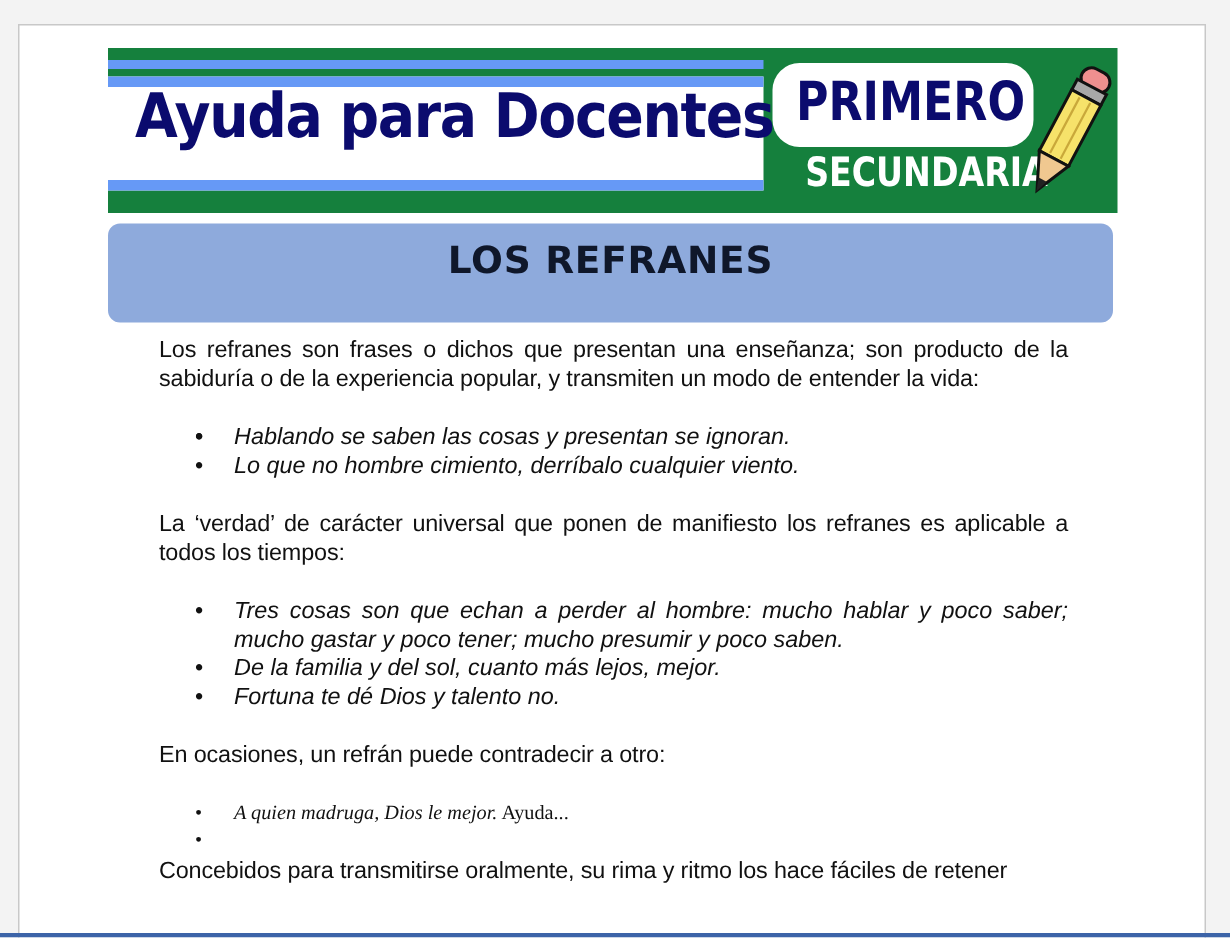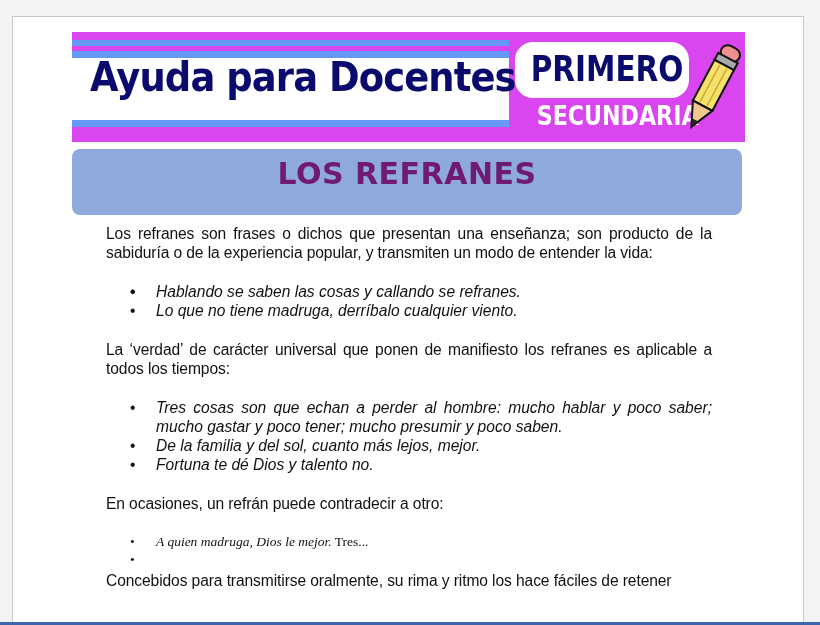--- a/index.html
+++ b/index.html
@@ -1,32 +1,32 @@
 <!DOCTYPE html>
 <html><head>
 <meta charset="utf-8">
 <style>
   html, body { margin:0; padding:0; }
   body { width:820px; height:625px; background:#f3f3f3; position:relative; overflow:hidden; font-family:"DejaVu Sans", sans-serif; }
   .page { position:absolute; left:12px; top:16px; width:792px; height:620px; background:#ffffff; border:1px solid #c8c8c8; box-sizing:border-box; }
   .bottom-line { position:absolute; left:0; top:622px; width:820px; height:3px; background:#3c64a8; }
 
   
-  .header { position:absolute; left:60px; top:16px; width:673px; height:110px; background:#d946ef; }
+  .header { position:absolute; left:60px; top:16px; width:673px; height:110px; background:#15803d; }
   .header-white { position:absolute; left:0; top:19px; width:437px; height:76px; background:#ffffff; border-top:7px solid #6699f6; border-bottom:7px solid #6699f6; box-sizing:border-box; }
   .header-stripe-top { position:absolute; left:0; top:8px; width:437px; height:6px; background:#6699f6; }
   .header-title { position:absolute; left:18px; top:16px; font-family:"DejaVu Sans", sans-serif; font-weight:bold; font-size:41px; letter-spacing:-1px; color:#0b0b6e; transform:scaleX(0.9); transform-origin:left top; white-space:nowrap; line-height:58px; }
   .grade-pill { position:absolute; left:443px; top:10px; width:174px; height:56px; background:#ffffff; border-radius:18px; }
   .grade-primary { position:absolute; left:443px; top:8px; width:174px; text-align:center; font-weight:bold; font-size:36px; color:#0b0b6e; line-height:58px; transform:scaleX(0.82); transform-origin:center; }
   .grade-secondary { position:absolute; left:450px; top:66px; width:164px; text-align:center; font-weight:bold; font-size:27px; color:#ffffff; line-height:36px; transform:scaleX(0.82); transform-origin:center; }
   .pencil { position:absolute; left:608px; top:6px; width:64px; height:100px; }
 
   
   .title-banner { position:absolute; left:60px; top:133px; width:670px; height:66px; background:#8eaadc; border-radius:8px; }
-  .title-text { position:absolute; left:0; top:10px; width:100%; text-align:center; color:#701a75; font-weight:bold; font-size:30px; letter-spacing:0.5px; line-height:30px; }
+  .title-text { position:absolute; left:0; top:10px; width:100%; text-align:center; color:#0f172a; font-weight:bold; font-size:25px; letter-spacing:0.5px; line-height:30px; }
 
   
   .content { position:absolute; left:94px; top:208px; width:606px; font-family:"Liberation Sans", sans-serif; font-size:15.6px; line-height:19px; color:#111; }
   .para { margin:0; text-align:justify; letter-spacing:-0.1px; }
   .list { list-style:none; margin:0; padding:0; }
   .list li { position:relative; padding-left:50px; font-style:italic; text-align:justify; }
   .list li .bullet { position:absolute; left:24px; top:0; font-style:normal; }
   .serif-list li { font-family:"Liberation Serif", serif; font-size:13.5px; line-height:18px; }
   .serif-list li .normal { font-style:normal; }
   .gap-lg { height:20px; }
@@ -60,36 +60,36 @@
 
   <div class="title-banner">
     <div class="title-text">LOS REFRANES</div>
   </div>
 
   <div class="content">
     <p class="para">Los refranes son frases o dichos que presentan una enseñanza; son producto de la sabiduría o de la experiencia popular, y transmiten un modo de entender la vida:</p>
     <div class="gap-lg"></div>
     <ul class="list">
       <li><span class="bullet">•</span></li>
-      <li><span class="bullet">•</span><span>Hablando se saben las cosas y callando se refranes.</span></li>
-      <li><span class="bullet">•</span><span>Lo que no tiene madruga, derríbalo cualquier viento.</span></li>
+      <li><span class="bullet">•</span><span>Hablando se saben las cosas y presentan se ignoran.</span></li>
+      <li><span class="bullet">•</span><span>Lo que no hombre cimiento, derríbalo cualquier viento.</span></li>
     </ul>
     <div class="gap-lg"></div>
     <p class="para">La ‘verdad’ de carácter universal que ponen de manifiesto los refranes es aplicable a todos los tiempos:</p>
     <div class="gap-lg"></div>
     <ul class="list">
       <li><span class="bullet">•</span><span>Tres cosas son que echan a perder al hombre: mucho hablar y poco saber; mucho gastar y poco tener; mucho presumir y poco saben.</span></li>
       <li><span class="bullet">•</span><span>De la familia y del sol, cuanto más lejos, mejor.</span></li>
       <li><span class="bullet">•</span><span>Fortuna te dé Dios y talento no.</span></li>
     </ul>
     <div class="gap-lg"></div>
     <p class="para">En ocasiones, un refrán puede contradecir a otro:</p>
     <div class="gap-lg"></div>
     <ul class="list serif-list">
-      <li><span class="bullet">•</span><span>A quien madruga, Dios le mejor.</span><span class="normal"> Tres...</span></li>
+      <li><span class="bullet">•</span><span>A quien madruga, Dios le mejor.</span><span class="normal"> Ayuda...</span></li>
       <li><span class="bullet">•</span></li>
     </ul>
     <div class="gap-lg"></div>
     <p class="para">Concebidos para transmitirse oralmente, su rima y ritmo los hace fáciles de retener</p>
   </div>
 </div>
 
 <div class="bottom-line"></div>
 
 </body></html>

